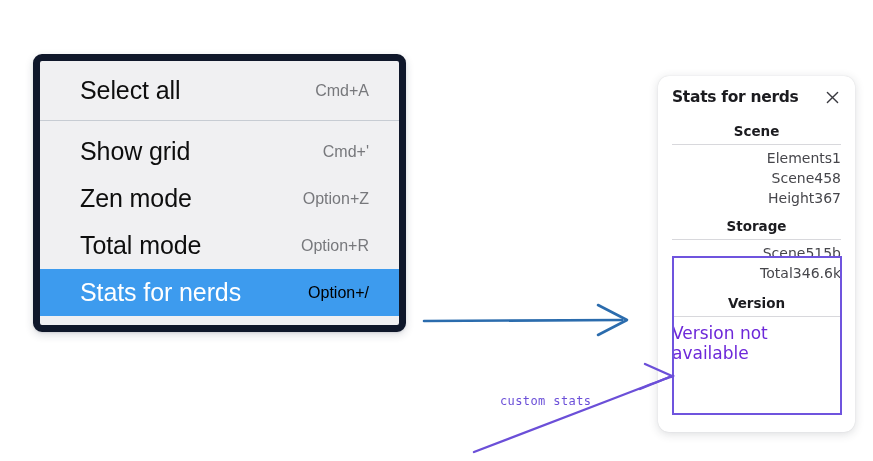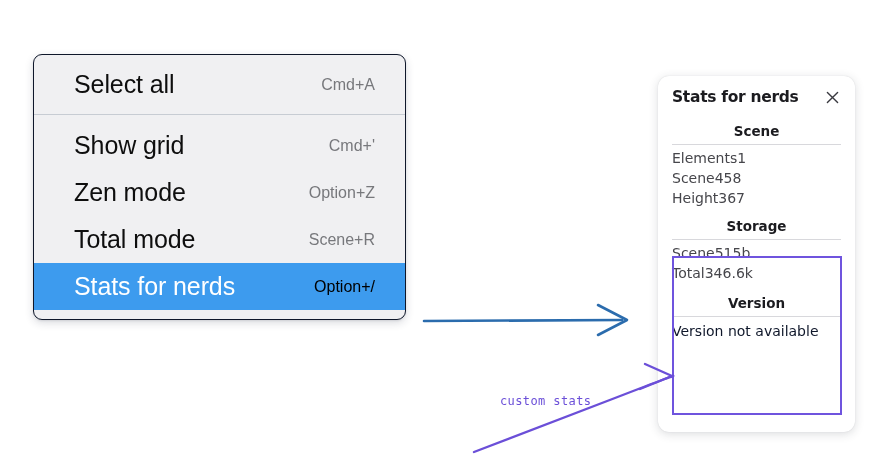--- a/index.html
+++ b/index.html
@@ -16,21 +16,21 @@
     -webkit-font-smoothing: antialiased;
   }
 
   
   #context-menu {
     position: absolute;
     left: 33px;
     top: 54px;
     width: 373px;
     background: #f0f0f2;
-    border: 1px solid #0f172a;
+    border: 7px solid #0f172a;
     border-radius: 9px;
     box-shadow: 0 3px 9px rgba(30,40,60,0.16), 0 1px 2px rgba(30,40,60,0.10);
     box-sizing: border-box;
     overflow: hidden;
     padding: 6px 0 9px 0;
   }
   .menu-group { padding: 0; }
   .menu-separator {
     height: 1px;
     background: #c7ccd3;
@@ -106,34 +106,34 @@
     padding: 3px 0 4px 0;
   }
   .sp-rule {
     height: 1px;
     background: #d8d8dc;
     margin: 1px 0 3px 0;
   }
   .sp-row {
     display: flex;
     align-items: baseline;
-    justify-content: flex-start;
+    justify-content: flex-end;
     padding: 2px 0;
   }
   .sp-row .sp-key {
     font-size: 14px;
     color: #46464b;
   }
   .sp-row .sp-val {
     font-size: 14px;
     color: #46464b;
   }
   .sp-note {
-    font-size: 14px;
-    color: #0f172a;
+    font-size: 17px;
+    color: #6d28d9;
     padding: 3px 8px 2px 0;
   }
 
   
   #highlight-box {
     position: absolute;
     left: 14px;
     right: 13px;
     top: 180px;
     bottom: 17px;
@@ -178,21 +178,21 @@
     <div class="menu-item">
       <span class="mi-label">Show grid</span>
       <span class="mi-shortcut">Cmd+'</span>
     </div>
     <div class="menu-item">
       <span class="mi-label">Zen mode</span>
       <span class="mi-shortcut">Option+Z</span>
     </div>
     <div class="menu-item">
       <span class="mi-label">Total mode</span>
-      <span class="mi-shortcut">Scene+R</span>
+      <span class="mi-shortcut">Option+R</span>
     </div>
     <div class="menu-item is-selected">
       <span class="mi-label">Stats for nerds</span>
       <span class="mi-shortcut">Option+/</span>
     </div>
   </div>
 </div>
 
 <div id="stats-panel">
 

